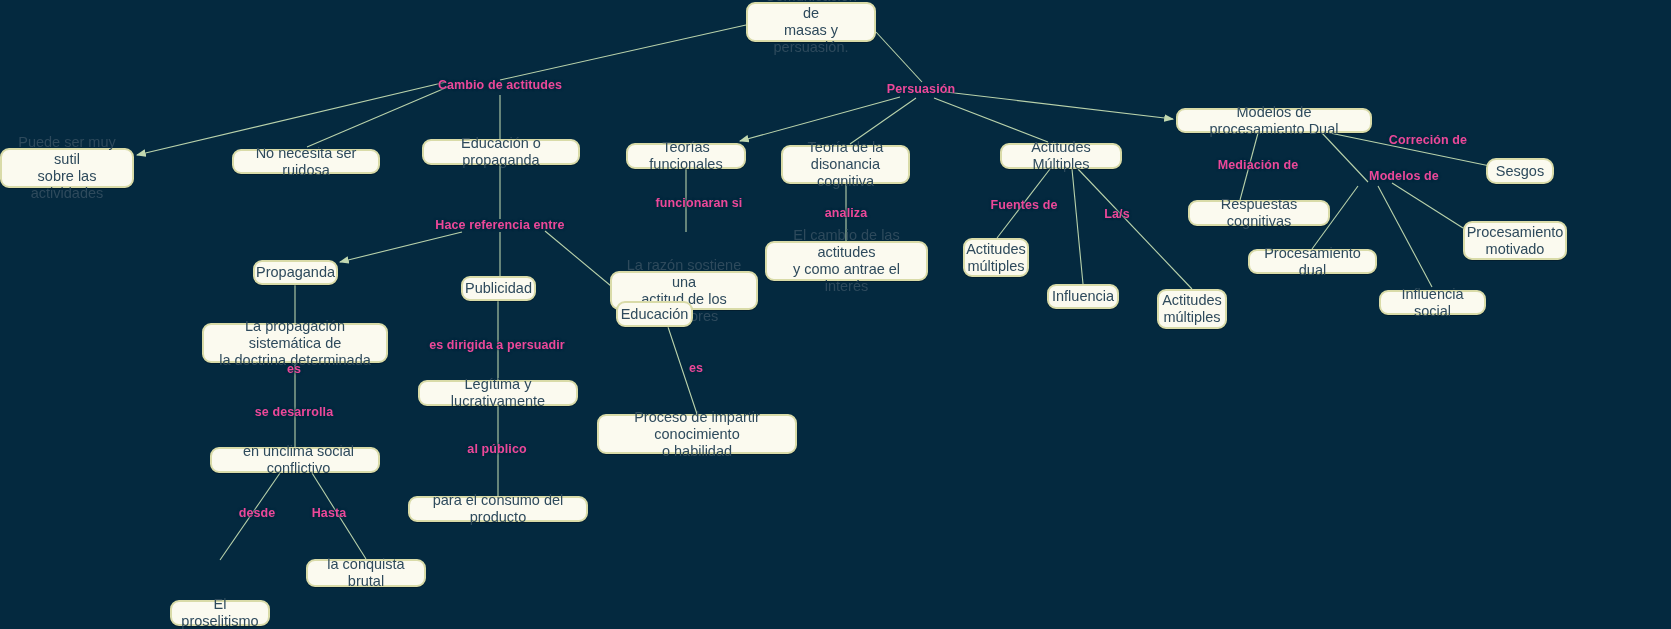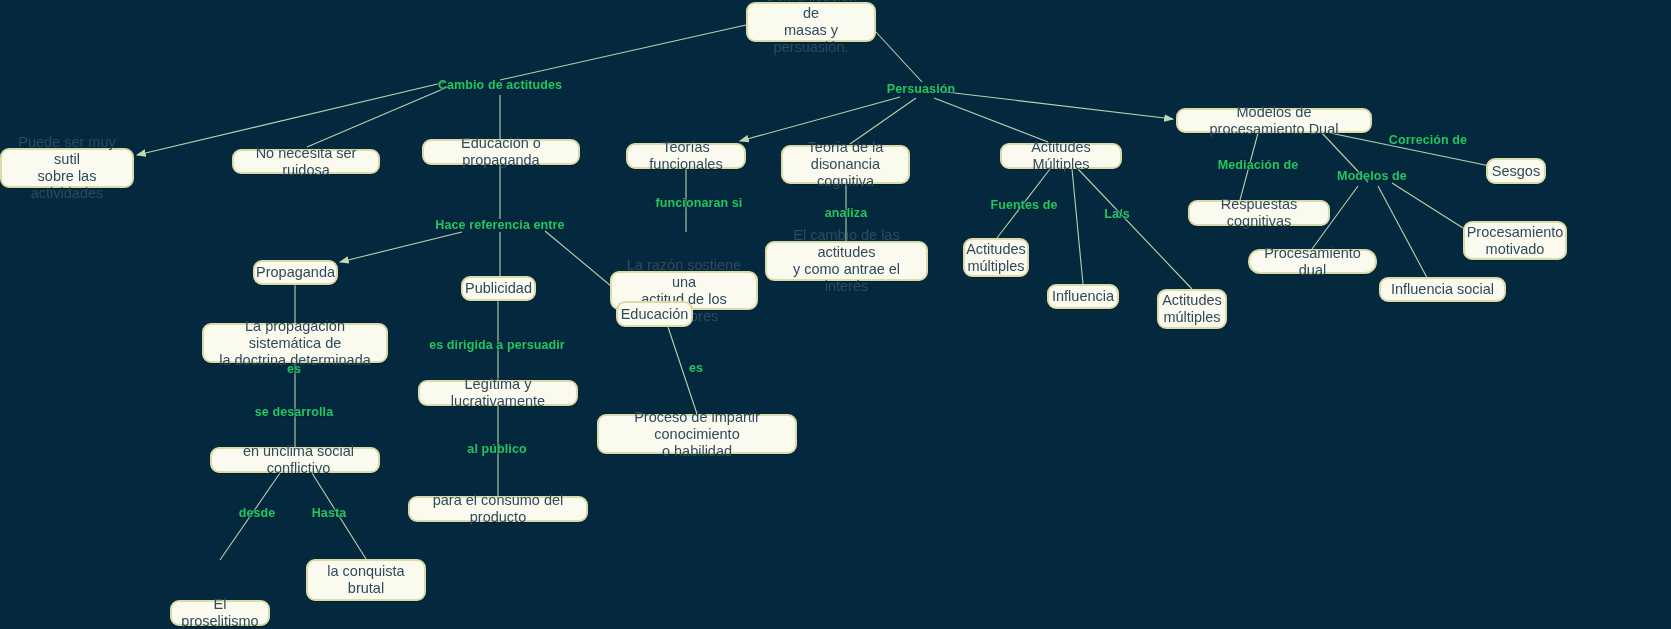--- a/index.html
+++ b/index.html
@@ -34,21 +34,21 @@
     text-align: center;
     display: flex;
     align-items: center;
     justify-content: center;
     padding: 4px 9px;
     white-space: pre-line;
     box-shadow: 0 1px 0 rgba(0,0,0,0.25);
   }
   .link-label {
     position: absolute;
-    color: #22c55e;
+    color: #ec4899;
     font-size: 12.5px;
     font-weight: bold;
     white-space: nowrap;
     transform: translate(-50%, -50%);
     text-shadow: 0 0 2px #04293f, 0 0 3px #04293f;
     letter-spacing: 0.1px;
     text-align: right;
   }
 </style>
 </head>
@@ -100,59 +100,59 @@
 masas y persuasión.</div>
       <div class="node" style="left: 0px; top: 148px; width: 134px; height: 40px;">Puede ser muy sutil
 sobre las actividades</div>
       <div class="node" style="left: 232px; top: 149px; width: 148px; height: 25px;">No necesita ser ruidosa</div>
       <div class="node" style="left: 422px; top: 139px; width: 158px; height: 26px;">Educación o propaganda</div>
       <div class="node" style="left: 626px; top: 143px; width: 120px; height: 26px;">Teorías funcionales</div>
       <div class="node" style="left: 781px; top: 145px; width: 129px; height: 39px;">Teoría de la
 disonancia cognitiva</div>
       <div class="node" style="left: 1000px; top: 143px; width: 122px; height: 26px;">Actitudes Múltiples</div>
       <div class="node" style="left: 1176px; top: 108px; width: 196px; height: 25px;">Modelos de procesamiento Dual</div>
-      <div class="node" style="left: 1486px; top: 158px; width: 60px; height: 26px;">Sesgos</div>
+      <div class="node" style="left: 1486px; top: 158px; width: 68px; height: 26px; border-radius: 10px;">Sesgos</div>
       <div class="node" style="left: 1169px; top: 200px; width: 142px; height: 26px; margin-left: 19px;">Respuestas cognitivas</div>
       <div class="node" style="left: 1463px; top: 221px; width: 104px; height: 39px;">Procesamiento
 motivado</div>
       <div class="node" style="left: 963px; top: 238px; width: 66px; height: 39px;">Actitudes
 múltiples</div>
       <div class="node" style="left: 1047px; top: 284px; width: 72px; height: 25px;">Influencia</div>
       <div class="node" style="left: 1157px; top: 289px; width: 70px; height: 40px;">Actitudes
 múltiples</div>
-      <div class="node" style="left: 1248px; top: 249px; width: 129px; height: 25px; border-radius: 12px;">Procesamiento dual</div>
-      <div class="node" style="left: 1379px; top: 277px; width: 127px; height: 25px;">Influencia social</div>
+      <div class="node" style="left: 1248px; top: 249px; width: 129px; height: 25px;">Procesamiento dual</div>
+      <div class="node" style="left: 1379px; top: 290px; width: 107px; height: 25px;">Influencia social</div>
       <div class="node" style="left: 610px; top: 232px; width: 148px; height: 39px; margin-top: 39px;">La razón sostiene una
 actitud de los receptores</div>
       <div class="node" style="left: 765px; top: 241px; width: 163px; height: 40px;">El cambio de las actitudes
 y como antrae el interés</div>
       <div class="node" style="left: 253px; top: 260px; width: 85px; height: 25px;">Propaganda</div>
       <div class="node" style="left: 461px; top: 276px; width: 75px; height: 25px;">Publicidad</div>
       <div class="node" style="left: 616px; top: 301px; width: 77px; height: 26px;">Educación</div>
       <div class="node" style="left: 202px; top: 323px; width: 186px; height: 40px;">La propagación sistemática de
 la doctrina determinada</div>
       <div class="node" style="left: 418px; top: 380px; width: 160px; height: 26px;">Legítima y lucrativamente</div>
       <div class="node" style="left: 597px; top: 414px; width: 200px; height: 40px;">Proceso de impartir conocimiento
 o habilidad</div>
       <div class="node" style="left: 210px; top: 447px; width: 170px; height: 26px; padding-left: 16px;">en unclima social conflictivo</div>
       <div class="node" style="left: 408px; top: 496px; width: 180px; height: 26px;">para el consumo del producto</div>
       <div class="node" style="left: 170px; top: 560px; width: 100px; height: 26px; margin-top: 40px;">El proselitismo</div>
-      <div class="node" style="left: 306px; top: 559px; width: 120px; height: 42px;">la conquista brutal</div>
+      <div class="node" style="left: 306px; top: 559px; width: 120px; height: 28px;">la conquista brutal</div>
     </div>
   <div id="label-layer">
       <div class="link-label" style="left: 500px; top: 85px;">Cambio de actitudes</div>
       <div class="link-label" style="left: 921px; top: 89px;">Persuasión</div>
       <div class="link-label" style="left: 500px; top: 225px;">Hace referencia entre</div>
       <div class="link-label" style="left: 685px; top: 203px; padding-left: 28px;">funcionaran si</div>
       <div class="link-label" style="left: 846px; top: 213px;">analiza</div>
       <div class="link-label" style="left: 1024px; top: 205px;">Fuentes de</div>
       <div class="link-label" style="left: 1117px; top: 214px;">La/s</div>
       <div class="link-label" style="left: 1428px; top: 140px;">Correción de</div>
       <div class="link-label" style="left: 1258px; top: 165px;">Mediación de</div>
-      <div class="link-label" style="left: 1368px; top: 176px; padding-left: 8px;">Modelos de</div>
+      <div class="link-label" style="left: 1400px; top: 176px; padding-left: 8px;">Modelos de</div>
       <div class="link-label" style="left: 294px; top: 369px;">es</div>
       <div class="link-label" style="left: 294px; top: 412px;">se desarrolla</div>
       <div class="link-label" style="left: 257px; top: 513px;">desde</div>
       <div class="link-label" style="left: 329px; top: 513px;">Hasta</div>
       <div class="link-label" style="left: 497px; top: 345px;">es dirigida a persuadir</div>
       <div class="link-label" style="left: 497px; top: 449px;">al público</div>
       <div class="link-label" style="left: 696px; top: 368px;">es</div>
     </div>
 </div>
 

